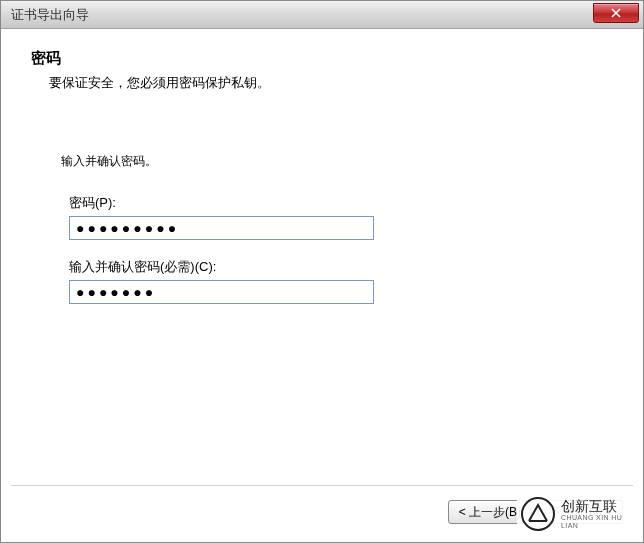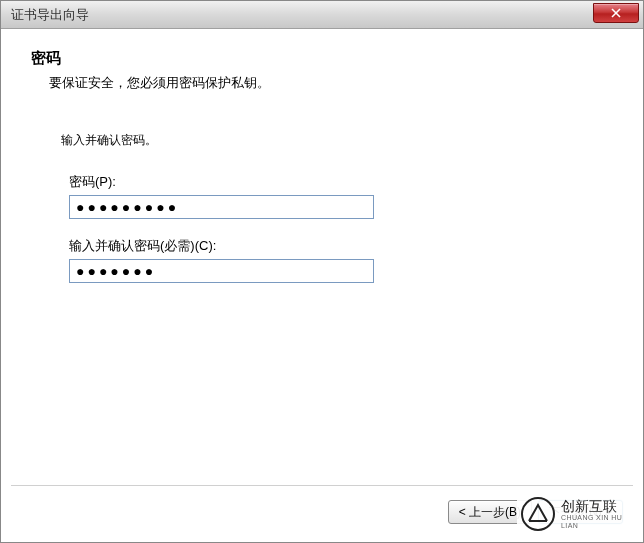--- a/index.html
+++ b/index.html
@@ -56,21 +56,21 @@
     .heading {
       font-size: 15px;
       font-weight: bold;
       color: #000;
       margin-bottom: 6px;
     }
     .subheading {
       font-size: 13px;
       color: #000;
       margin-left: 18px;
-      margin-bottom: 40px;
+      margin-bottom: 61px;
     }
     .prompt {
       font-size: 12px;
       color: #000;
       margin-left: 30px;
       margin-bottom: 24px;
     }
     .field-group {
       margin-left: 38px;
       margin-bottom: 18px;

